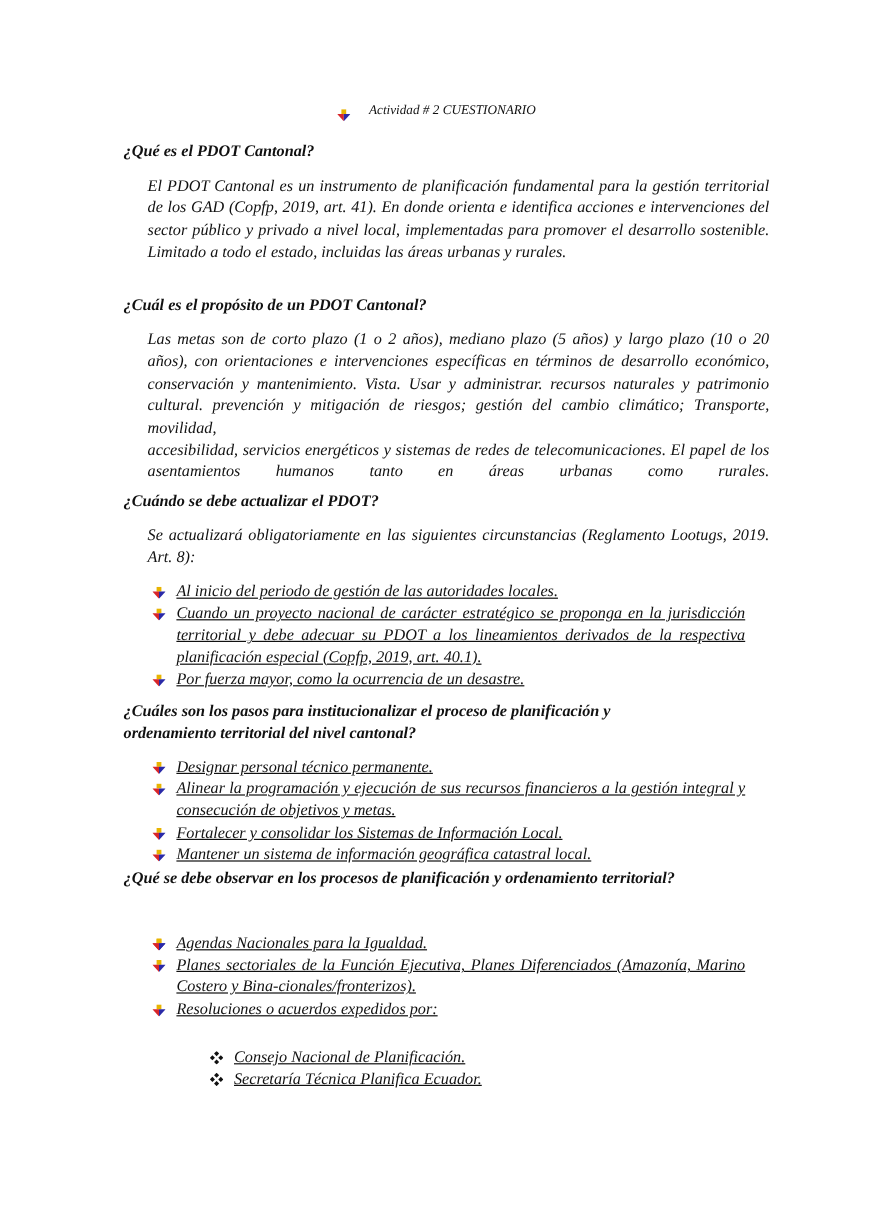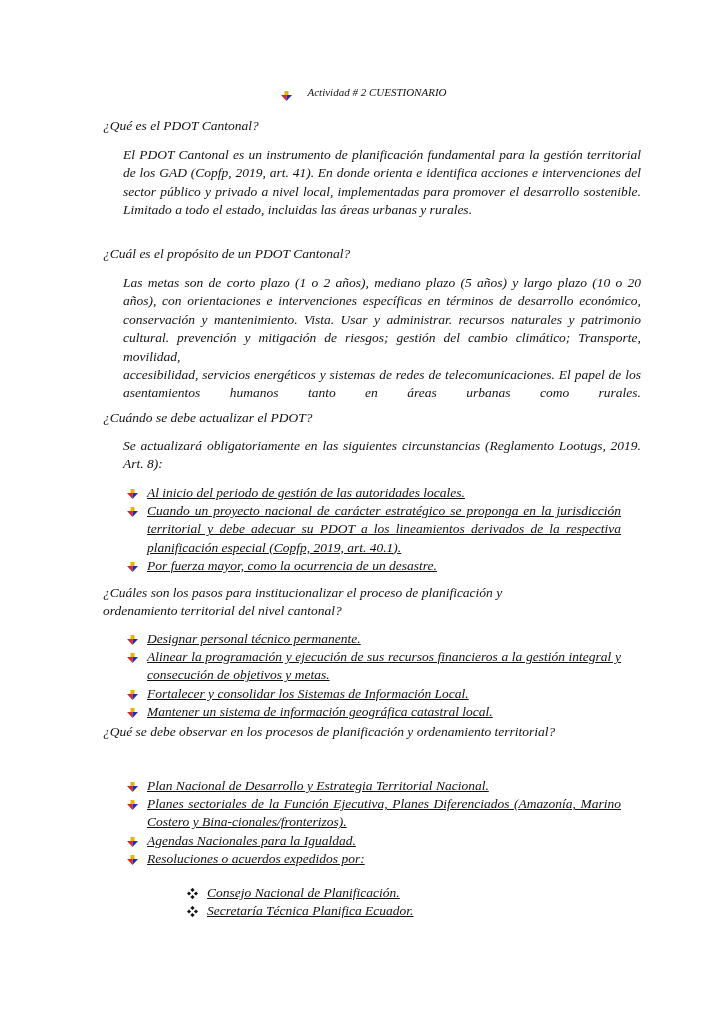--- a/index.html
+++ b/index.html
@@ -10,33 +10,33 @@
     color: #111111;
   }
   .title {
     position: absolute; top: 86px; left: 0; width: 518px;
     text-align: center; font-size: 11px; font-style: italic; font-weight: normal;
   }
   .title .t-inner { display: inline-block; padding-left: 30px; position: relative; }
   .title .t-inner .bullet { position: absolute; left: 4px; top: 5px; }
   .q {
     position: absolute; left: 0; width: 518px;
-    font-size: 13.5px; font-weight: normal; font-style: italic; line-height: 18px;
+    font-size: 13.5px; font-weight: bold; font-style: italic; line-height: 18px;
   }
   .p {
     position: absolute; left: 0; width: 518px;
     font-size: 13.5px; font-style: italic; line-height: 18.4px; text-align: justify; margin-left: 20px;
   }
   .list {
     position: absolute; left: 0; width: 518px; margin: 0; padding: 0; list-style: none;
     font-size: 13.5px; font-style: italic; line-height: 18.2px;
   }
   .list li { position: relative; padding-left: 44px; text-align: justify; text-decoration: underline; }
   .list li .bullet { position: absolute; left: 24px; top: 5px; }
-  .sublist { margin: 16px; padding: 0; list-style: none; }
+  .sublist { margin: 4px; padding: 0; list-style: none; }
   .sublist li { padding-left: 88px; text-align: left; }
   .sublist li .diamond { position: absolute; left: 68px; top: 4px; }
   .bullet { width: 11px; height: 10px; display: inline-block; }
   .diamond { width: 11px; height: 11px; display: inline-block; }
 </style>
 </head>
 <body>
 
 <svg width="0" height="0" style="position:absolute">
   <defs>
@@ -99,27 +99,27 @@
         </svg><span>Fortalecer y consolidar los Sistemas de Información Local.</span></li>
     <li><svg class="bullet">
           <use href="#flag-bullet"></use>
         </svg><span>Mantener un sistema de información geográfica catastral local.</span></li>
   </ul>
 
   <div class="q" style="top:723px">¿Qué se debe observar en los procesos de planificación y ordenamiento territorial?</div>
   <ul class="list" style="top:777px">
     <li><svg class="bullet">
           <use href="#flag-bullet"></use>
-        </svg><span>Plan Nacional de Desarrollo y Estrategia Territorial Nacional.</span></li>
+        </svg></li>
+    <li><svg class="bullet">
+          <use href="#flag-bullet"></use>
+        </svg><span>Agendas Nacionales para la Igualdad.</span></li>
     <li><svg class="bullet">
           <use href="#flag-bullet"></use>
         </svg><span>Planes sectoriales de la Función Ejecutiva, Planes Diferenciados (Amazonía, Marino Costero y Bina-cionales/fronterizos).</span></li>
-    <li><svg class="bullet">
-          <use href="#flag-bullet"></use>
-        </svg><span>Agendas Nacionales para la Igualdad.</span></li>
     <li><svg class="bullet">
           <use href="#flag-bullet"></use>
         </svg><span>Resoluciones o acuerdos expedidos por:</span></li>
   </ul>
   <ul class="list sublist" style="top:868px">
     <li><svg class="diamond">
           <use href="#diamond-bullet"></use>
         </svg><span>Consejo Nacional de Planificación.</span></li>
     <li><svg class="diamond">
           <use href="#diamond-bullet"></use>

